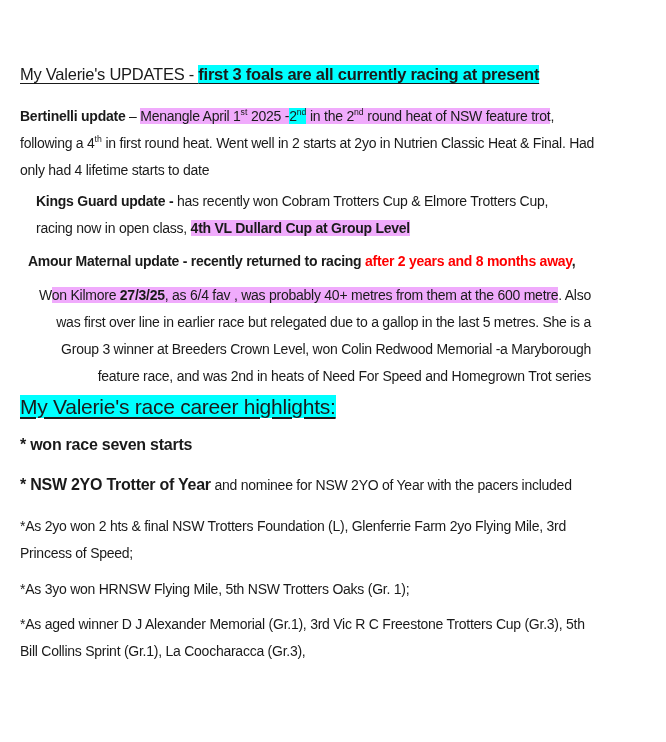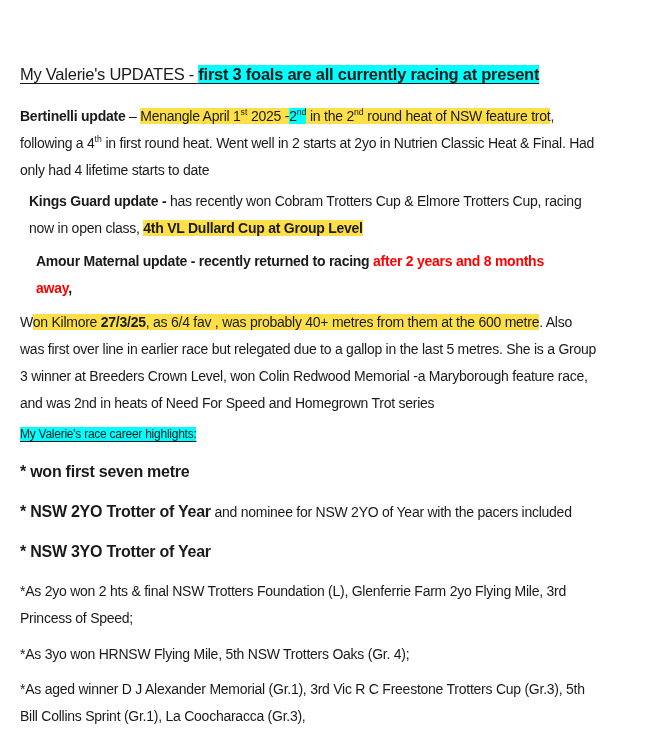--- a/index.html
+++ b/index.html
@@ -23,25 +23,25 @@
     line-height: 24px;
     text-decoration: underline;
     text-underline-offset: 3px;
     margin: 0 0 17px;
   }
   .body-p {
     font-size: 14px;
     line-height: 27px;
   }
   .p-bertinelli { margin: 0 0 4px; }
-  .p-kings     { margin: 0 9px 6px; }
-  .p-amour     { margin: 0 16px 7px; }
-  .p-kilmore   { margin: 0 0 5px; }
+  .p-kings     { margin: 0 16px 6px; }
+  .p-amour     { margin: 0 8px 7px; }
+  .p-kilmore   { margin: 0 8px 5px; text-align: right; }
   .h2 {
-    font-size: 12px;
+    font-size: 21px;
     font-weight: 400;
     line-height: 24px;
     margin: 0 0 14px;
   }
   .h2 .hl-c {
     text-decoration: underline;
     text-underline-offset: 3px;
   }
   .bullet-lg {
     font-size: 16px;
@@ -54,21 +54,21 @@
     line-height: 22px;
   }
   .b1 { margin: 0 0 13px; }
   .b2 { margin: 16px 0 16px; }
   .b3 { margin: 0 0 14px; }
   .b4 { margin: 0 0 14px; }
   .c1 { margin: 0 0 9px; }
   .c2 { margin: 0 0 8px; }
   .c3 { margin: 0; padding-bottom: 16px; }
   .b    { font-weight: 700; }
-  .hl-y { background-color: #fde047; }
+  .hl-y { background-color: #f0abfc; }
   .hl-c { background-color: #00ffff; }
   .red  { color: #fe0000; }
   .sm   { font-size: 14px; font-weight: 400; }
   sup {
     font-size: 0.62em;
     vertical-align: super;
     line-height: 0;
     letter-spacing: 0;
   }
 </style>
@@ -82,26 +82,25 @@
   <p class="body-p p-bertinelli"><span class="b">Bertinelli update</span><span> – </span><span class="hl-y"><span>Menangle April 1</span><sup>st</sup><span> 2025 -</span></span><span class="hl-c"><span>2</span><sup>nd</sup></span><span class="hl-y"><span> in the 2</span><sup>nd</sup><span> round heat of NSW feature trot</span></span><span><span>, following a 4</span><sup>th</sup><span> in first round heat. Went well in 2 starts at 2yo in Nutrien Classic Heat &amp; Final. Had only had 4 lifetime starts to date</span></span></p>
 
   <p class="body-p p-kings"><span class="b">Kings Guard update - </span><span>has recently won Cobram Trotters Cup &amp; Elmore Trotters Cup, racing now in open class, </span><span class="hl-y b">4th VL Dullard Cup at Group Level</span></p>
 
   <p class="body-p p-amour"><span class="b">Amour Maternal update - recently returned to racing </span><span class="b red">after 2 years and 8 months away</span><span class="b">,</span></p>
 
   <p class="body-p p-kilmore"><span>W</span><span class="hl-y"><span>on Kilmore </span><span class="b">27/3/25</span><span>, as 6/4 fav , was probably 40+ metres from them at the 600 metre</span></span><span>. Also was first over line in earlier race but relegated due to a gallop in the last 5 metres. She is a Group 3 winner at Breeders Crown Level, won Colin Redwood Memorial -a Maryborough feature race, and was 2nd in heats of Need For Speed and Homegrown Trot series</span></p>
 
   <h2 class="h2"><span class="hl-c">My Valerie's race career highlights:</span></h2>
 
-  <p class="bullet-lg b1">* won first seven metre</p>
+  <p class="bullet-lg b1">* won race seven starts</p>
 
   <p class="bullet-lg b2"><span>* NSW 2YO Trotter of Year</span><span class="sm"> and nominee for NSW 2YO of Year with the pacers included</span></p>
 
 
-  <p class="bullet-lg b4">* NSW 3YO Trotter of Year</p>
 
   <p class="body-p c1">*As 2yo won 2 hts &amp; final NSW Trotters Foundation (L), Glenferrie Farm 2yo Flying Mile, 3rd Princess of Speed;</p>
 
-  <p class="body-p c2">*As 3yo won HRNSW Flying Mile, 5th NSW Trotters Oaks (Gr. 4);</p>
+  <p class="body-p c2">*As 3yo won HRNSW Flying Mile, 5th NSW Trotters Oaks (Gr. 1);</p>
 
   <p class="body-p c3">*As aged winner D J Alexander Memorial (Gr.1), 3rd Vic R C Freestone Trotters Cup (Gr.3), 5th Bill Collins Sprint (Gr.1), La Coocharacca (Gr.3),</p>
 
 </div>
 
 </body></html>

